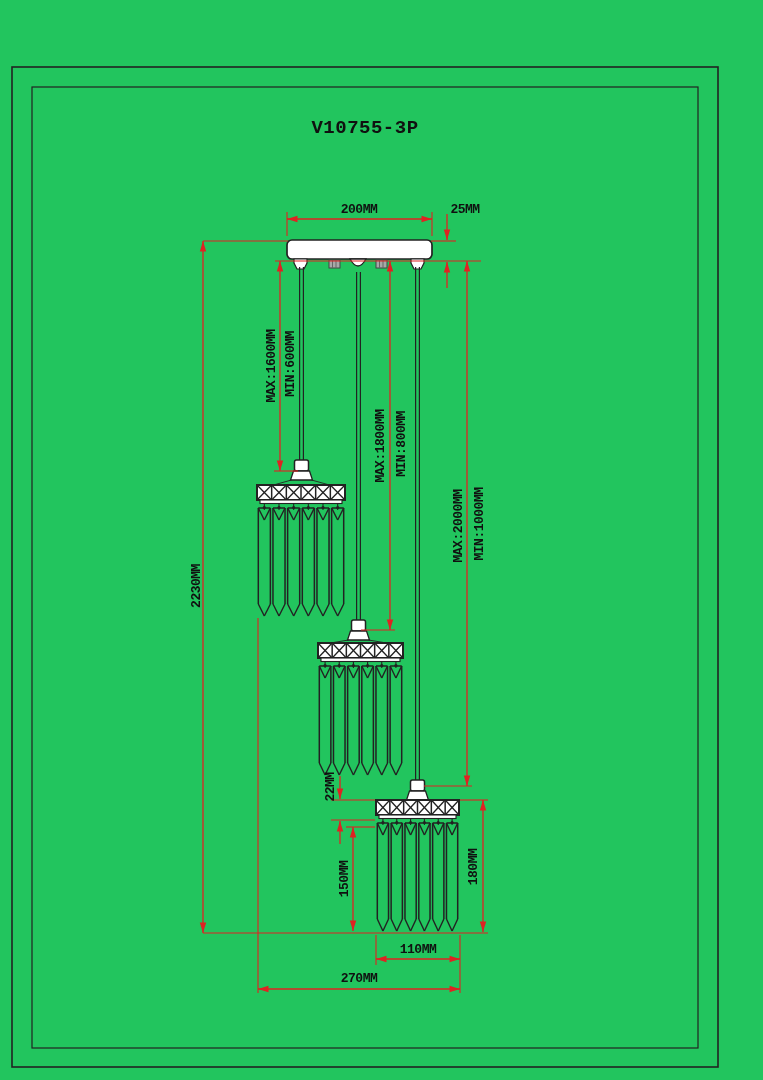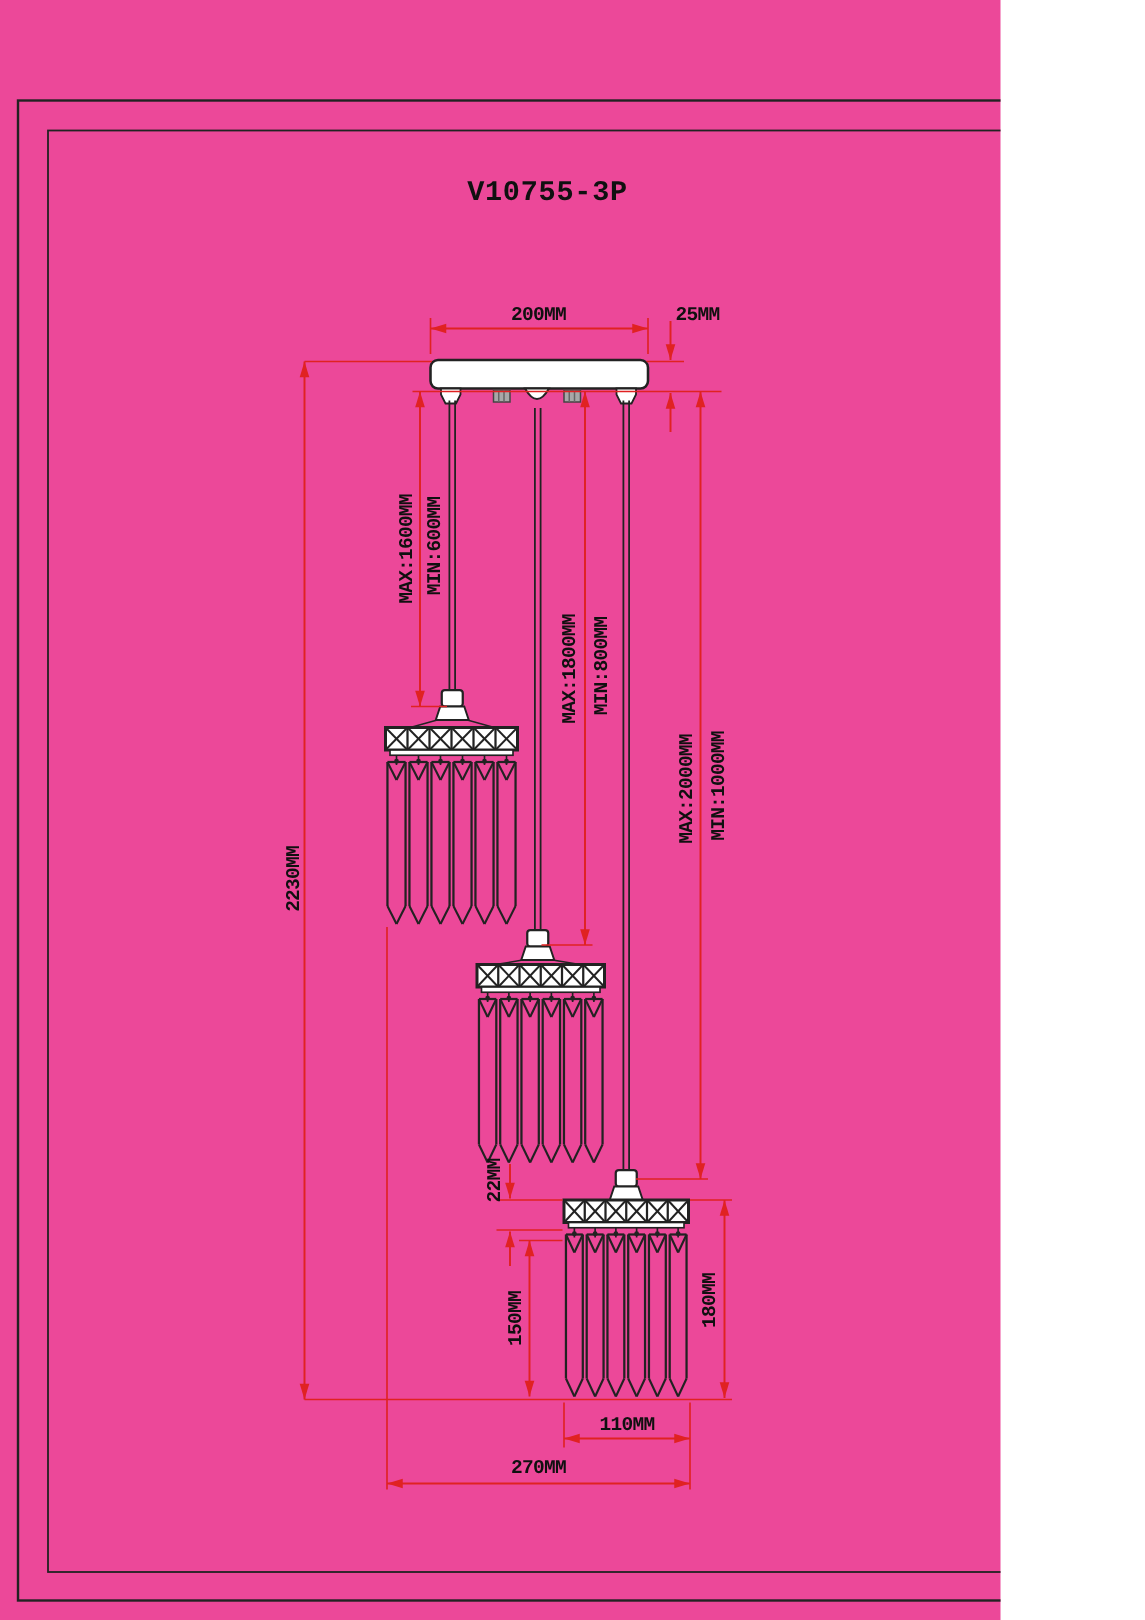--- a/index.html
+++ b/index.html
@@ -1,16 +1,16 @@
 <!DOCTYPE html>
 <html><head>
 <meta charset="utf-8">
 <style>
   html,body{margin:0;padding:0;background:#ffffff;}
-  .stage{position:relative;width:667px;height:1080px;background:#ec4899;overflow:hidden;}
+  .stage{position:relative;width:763px;height:1080px;background:#22c55e;overflow:hidden;}
   svg{display:block;}
   .blk{stroke:#222;fill:none;}
   .blkf{stroke:#222;fill:#fff;}
   .dim{stroke:#e02222;fill:none;stroke-width:1.3;}
   .dimthin{stroke:#e02222;fill:none;stroke-width:1.1;}
   text{font-family:"Liberation Mono","DejaVu Sans Mono",monospace;
        font-weight:bold;fill:#101010;letter-spacing:-0.5px;}
   .lbl{font-size:13px;}
   .vlbl{font-size:13px;dominant-baseline:central;}
   .title{font-size:19px;letter-spacing:0.5px;}

